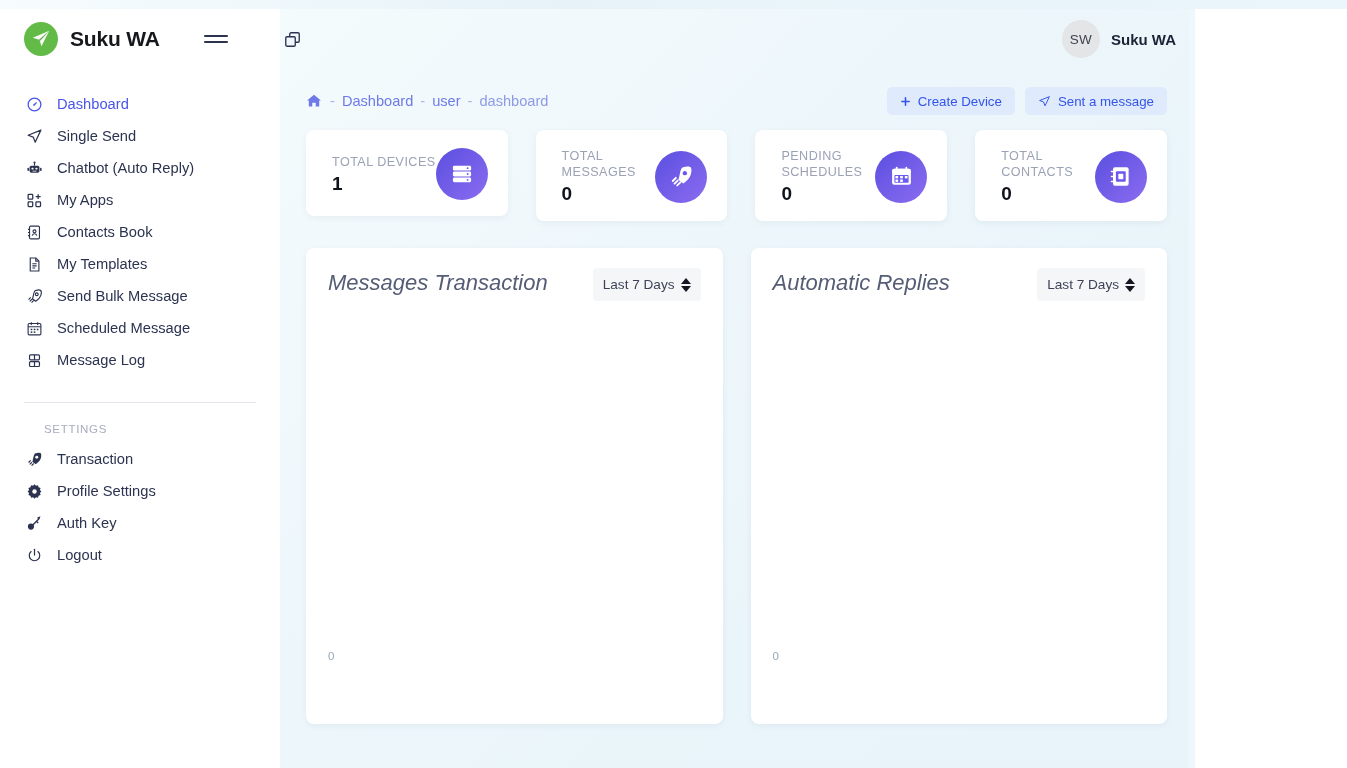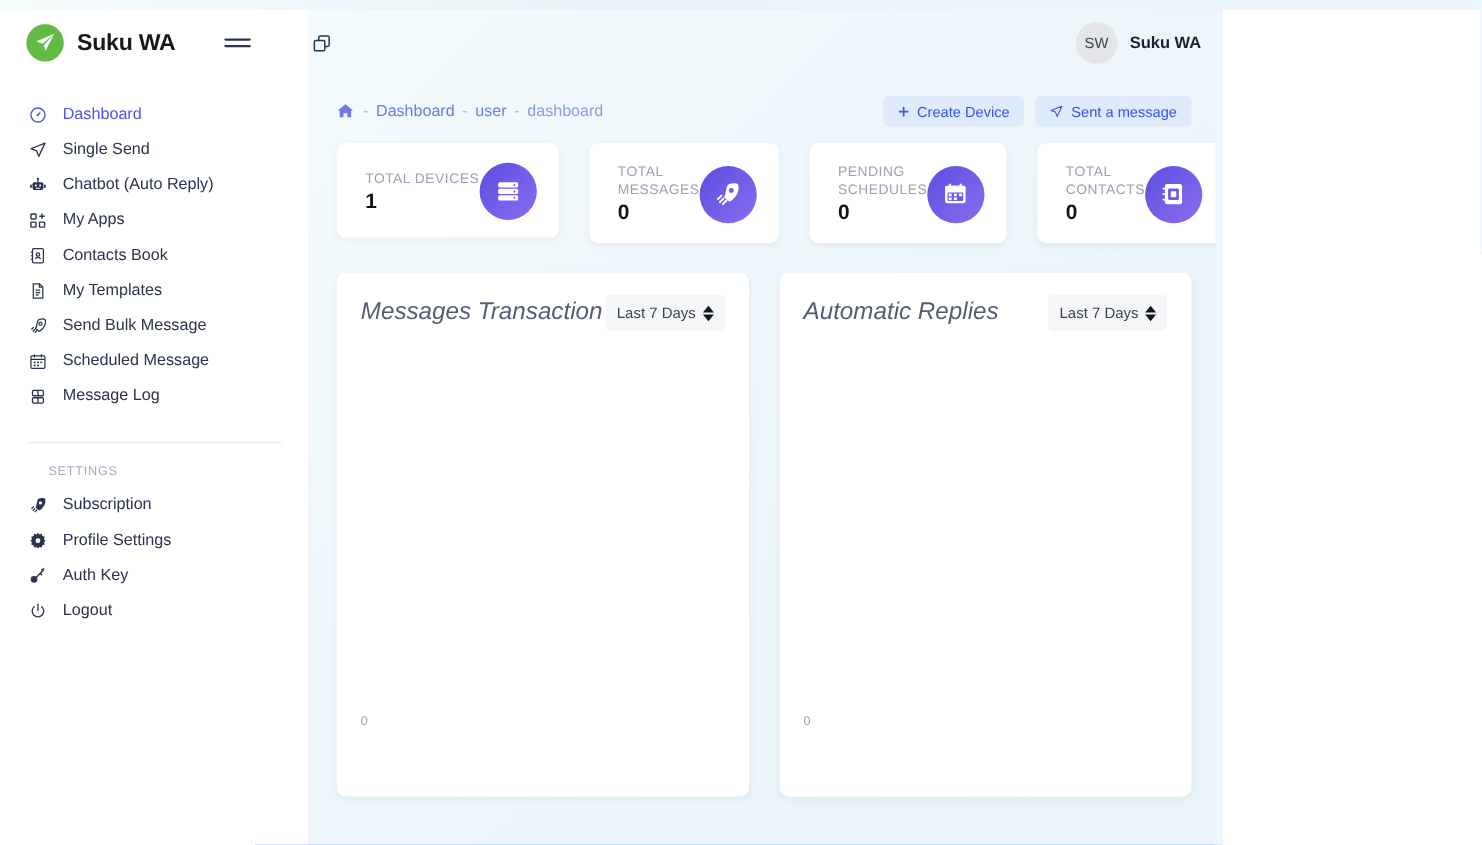--- a/index.html
+++ b/index.html
@@ -8,24 +8,25 @@
     width: 1347px;
     height: 768px;
     overflow: hidden;
     font-family: "Liberation Sans", sans-serif;
     background: #ffffff;
   }
 
   
   .app {
     position: relative;
-    width: 1111px;
+    width: 1195px;
     height: 768px;
     display: flex;
-    background: #3b82f6;
+    background: #b91c1c;
+    border-radius: 29px;
   }
 
   
   .top-tint {
     position: absolute;
     left: 0; top: 0;
     width: 1347px; height: 9px;
     background: linear-gradient(90deg,#f7fcfe 0%,#eef7fb 22%,#e6f2f8 42%,#eaf5fa 60%,#e9f4fa 80%,#eaf6fb 100%);
     z-index: 6;
     pointer-events: none;
@@ -476,21 +477,21 @@
       <div class="nav-section-title">SETTINGS</div>
 
       <a class="nav-item">
         <span class="ico">
           <svg width="17" height="17" viewBox="0 0 24 24" fill="currentColor">
             <path d="M13.4 3.2c3.6-1.2 6.6-.8 7.4 0 .8.8 1.2 3.8 0 7.4-1.1 3.2-4.3 6.2-7 8L8.9 15c1.8-2.7 1.3-10.6 4.5-11.8z"></path>
             <circle cx="15.2" cy="8.8" r="2.1" fill="#ffffff"></circle>
             <path d="M8.3 15.9l-3 3M6.6 13.3l-3 3M10.9 17.6l-3 3" stroke="currentColor" stroke-width="1.7" fill="none"></path>
           </svg>
         </span>
-        <span class="lbl">Subscription</span>
+        <span class="lbl">Transaction</span>
       </a>
 
 
       <a class="nav-item">
         <span class="ico">
           <svg width="17" height="17" viewBox="0 0 24 24" fill="currentColor">
             <path d="M12 1.8l2 2.2 2.9-.8.8 2.9 2.9.8-.9 2.9 2 2.2-2 2.2.9 2.9-2.9.8-.8 2.9-2.9-.8-2 2.2-2-2.2-2.9.8-.8-2.9-2.9-.8.9-2.9-2-2.2 2-2.2-.9-2.9 2.9-.8.8-2.9 2.9.8z"></path>
             <circle cx="12" cy="12" r="3.1" fill="#ffffff"></circle>
           </svg>
         </span>

